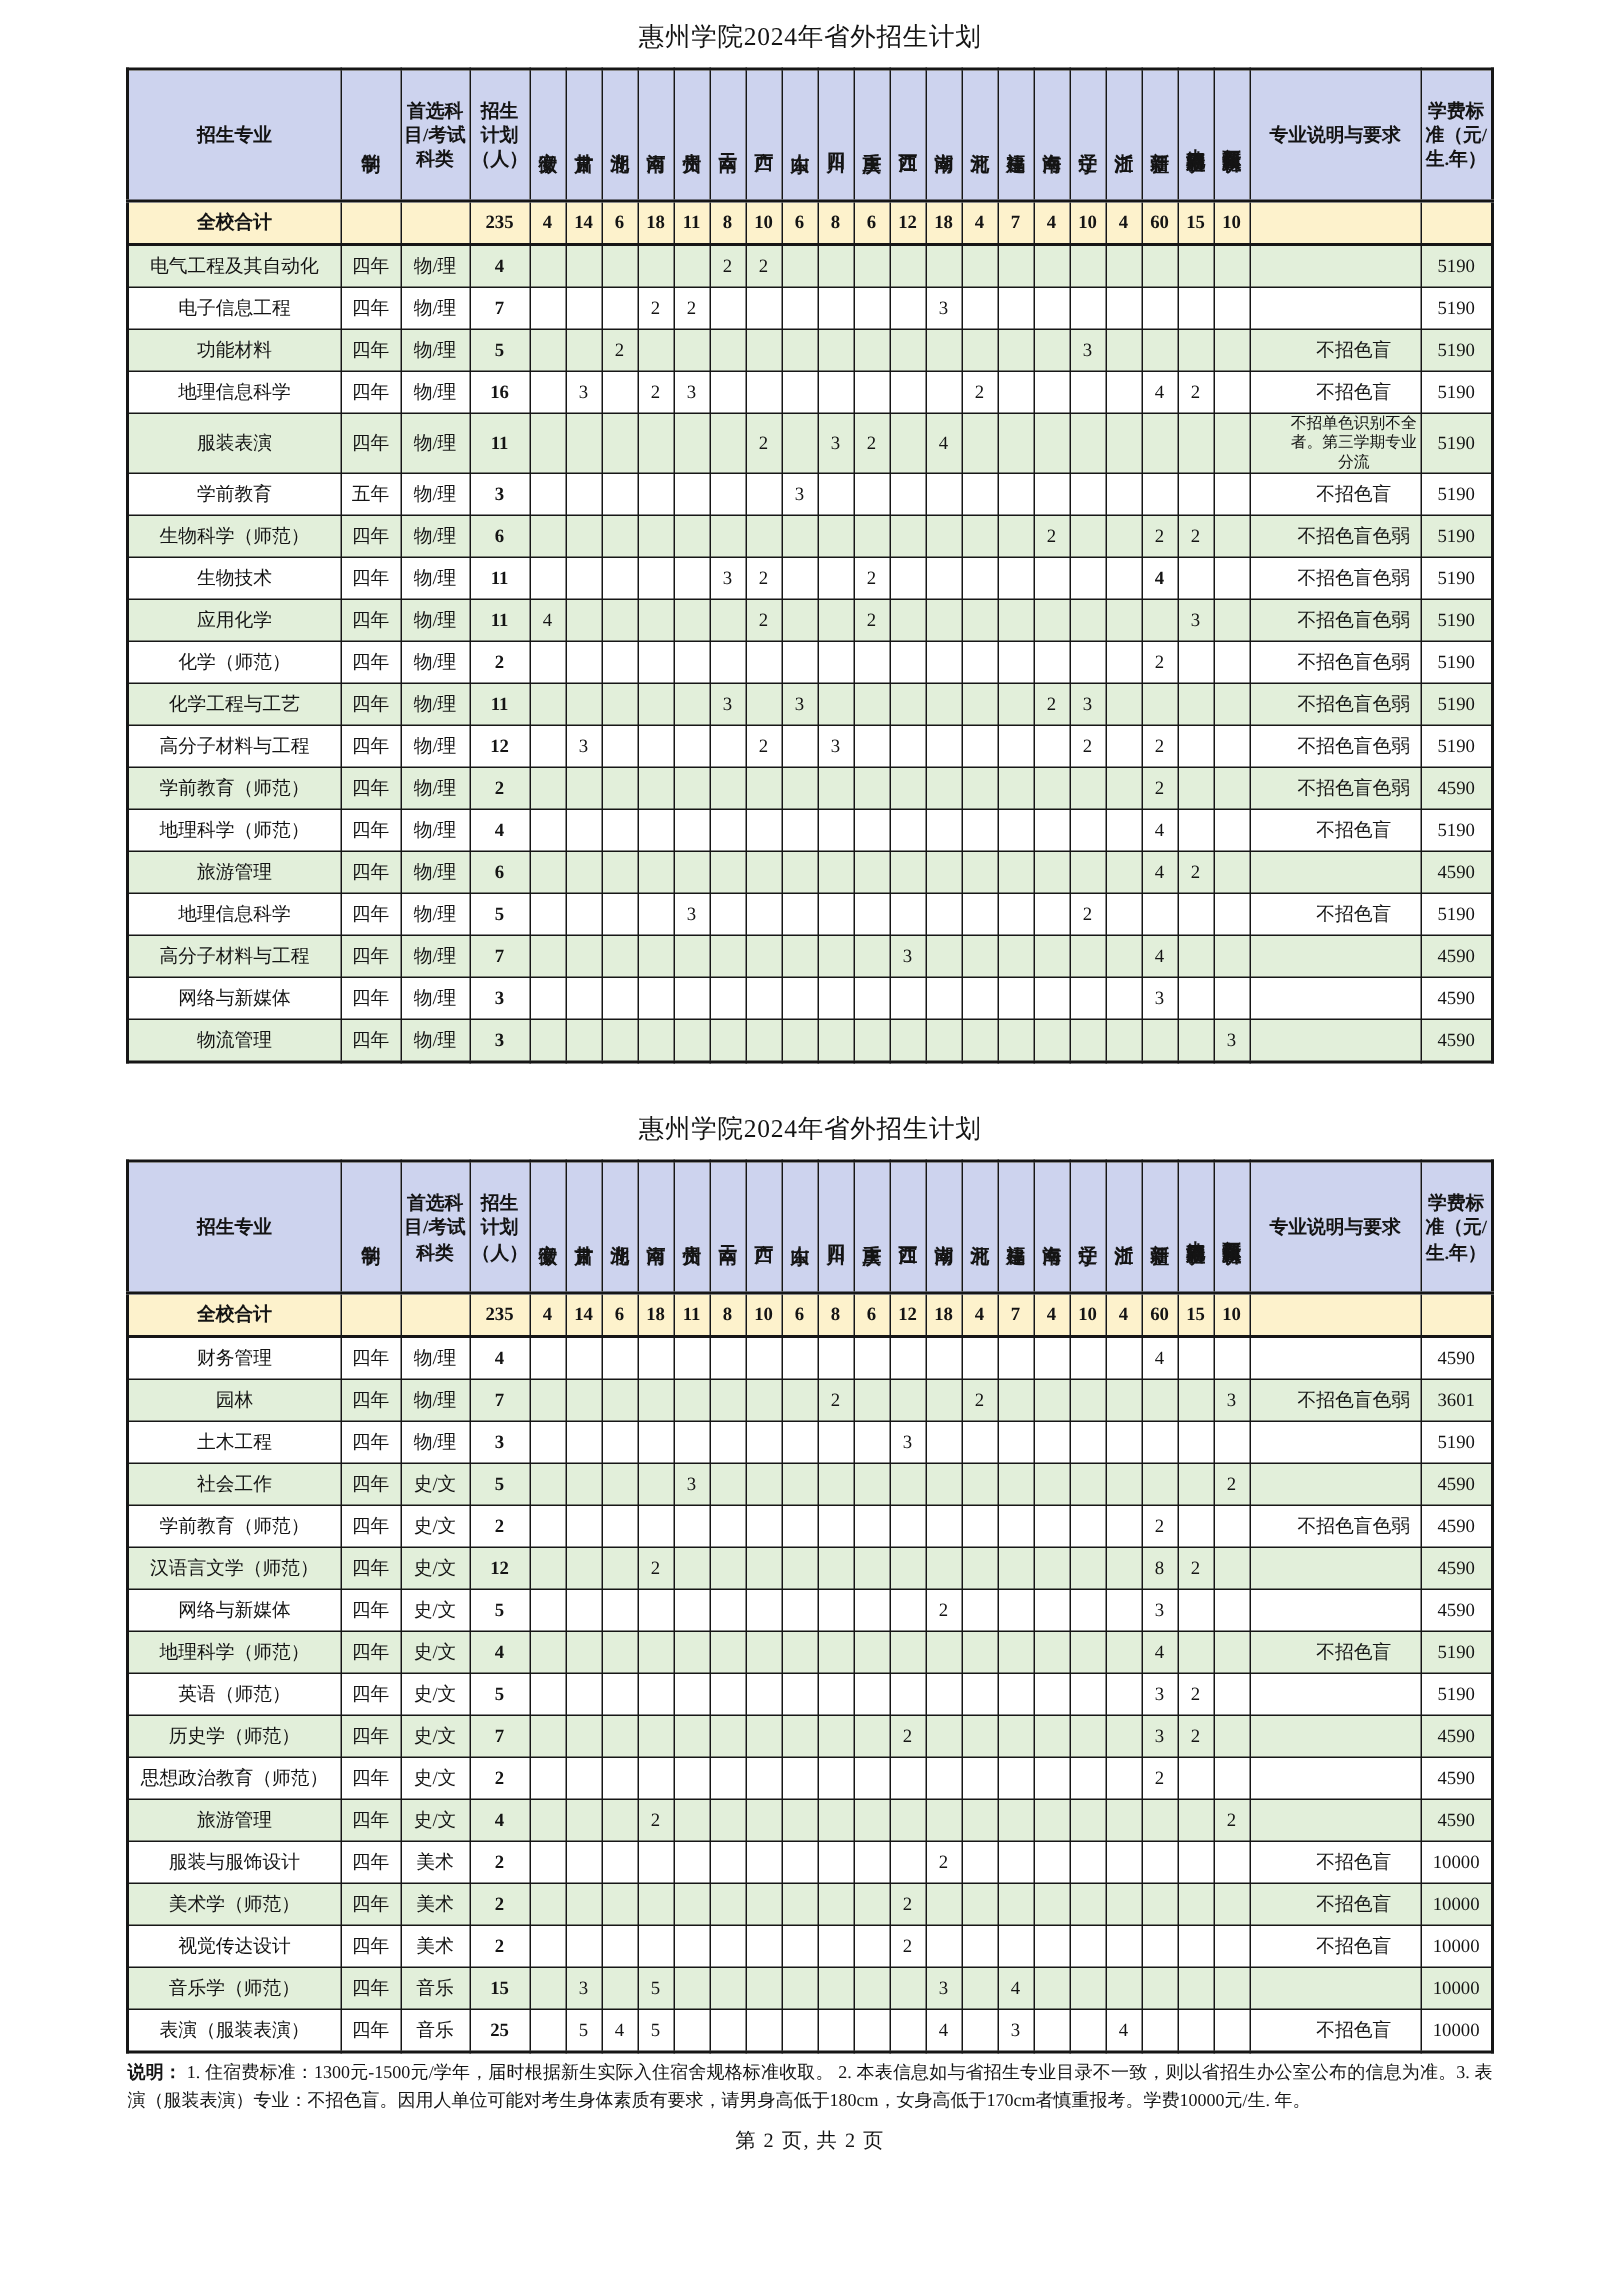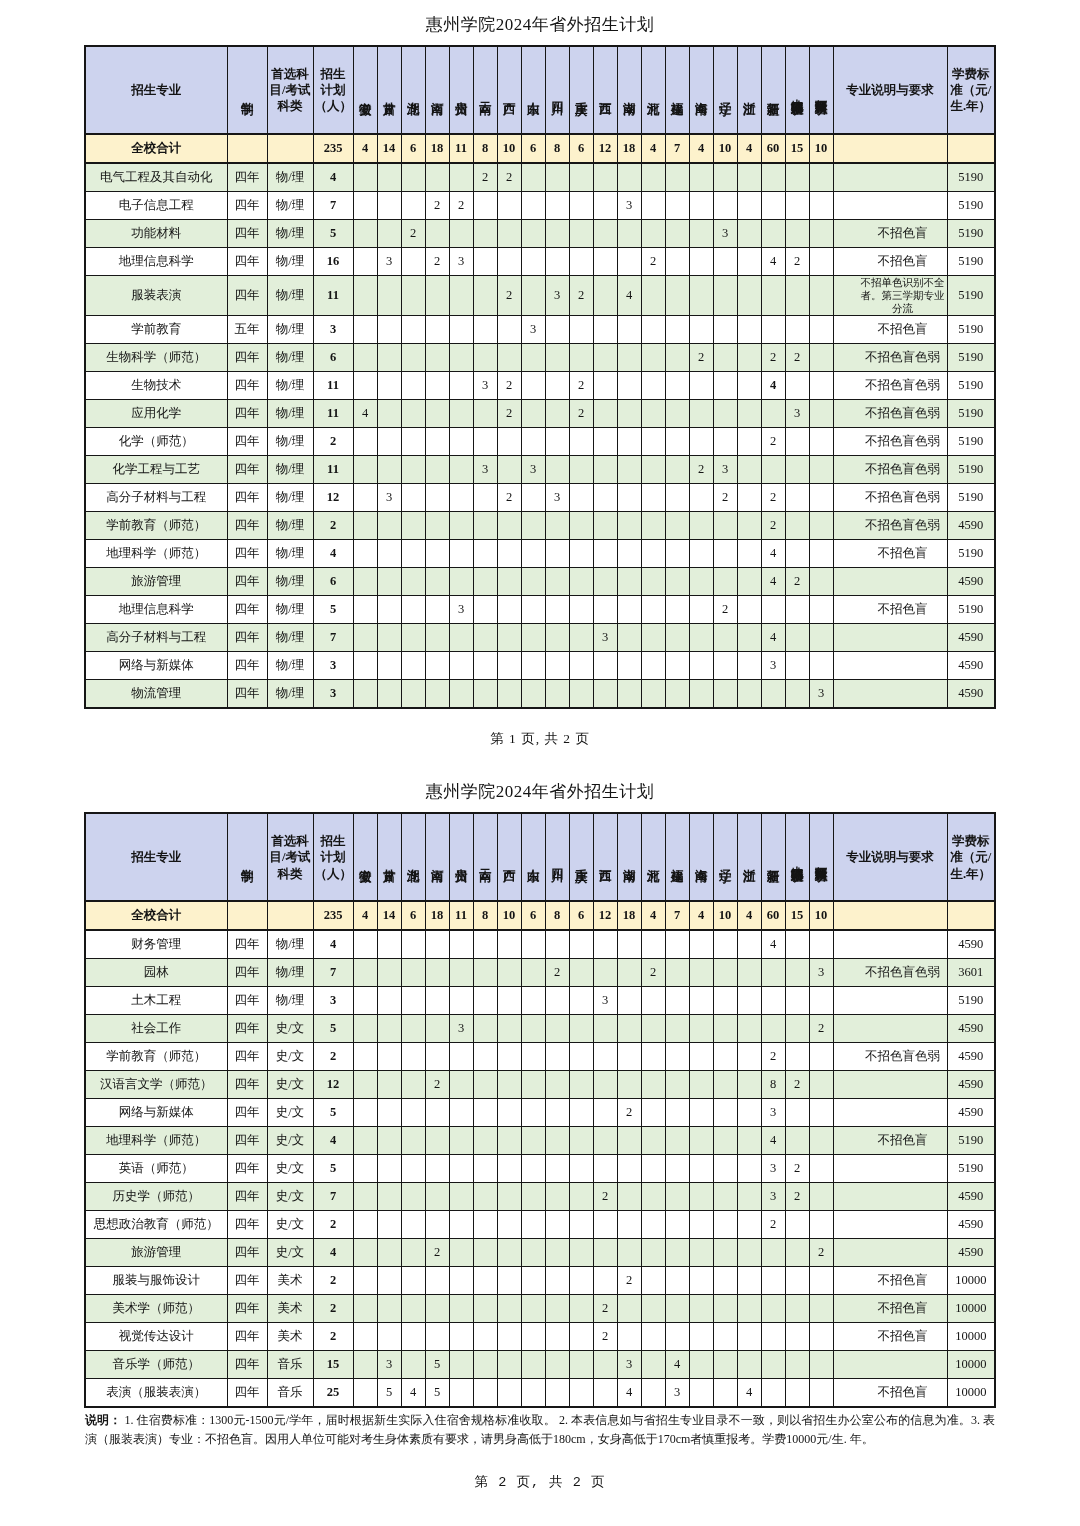--- a/index.html
+++ b/index.html
@@ -42,21 +42,21 @@
   td.rem{font-size:12px;line-height:1.25;padding-left:26px;}
   td.rem.small{font-size:10.5px;}
   .page-footer{
     text-align:center;font-size:13.5px;margin-top:21px;letter-spacing:1px;
   }
   .notes{
     width:910px;margin:0 auto;font-size:12px;line-height:1.55;text-align:justify;
     margin-top:3px;
   }
   .notes .lbl{font-weight:700;}
-  .footer2{margin-top:24px;font-family:Liberation Mono, monospace;}
+  .footer2{margin-top:8px;}
 </style>
 </head>
 <body>
 
 <div class="sheet">
 
   <div class="page">
     <div class="doc-title">惠州学院2024年省外招生计划</div>
     <table class="plan-table">
       <colgroup>
@@ -673,21 +673,20 @@
             <td class="num"></td>
             <td class="num"></td>
             <td class="num"></td>
             <td class="num"></td>
             <td class="num">3</td>
             <td class="rem"></td>
             <td class="num">4590</td>
           </tr>
         </tbody>
     </table>
-    <div class="page-footer">第 1 页, 共 2 页</div>
   </div>
 
   <div class="page">
     <div class="doc-title second">惠州学院2024年省外招生计划</div>
     <table class="plan-table">
       <colgroup>
         <col style="width:142px">
           <col style="width:40px">
           <col style="width:46px">
           <col style="width:40px">

